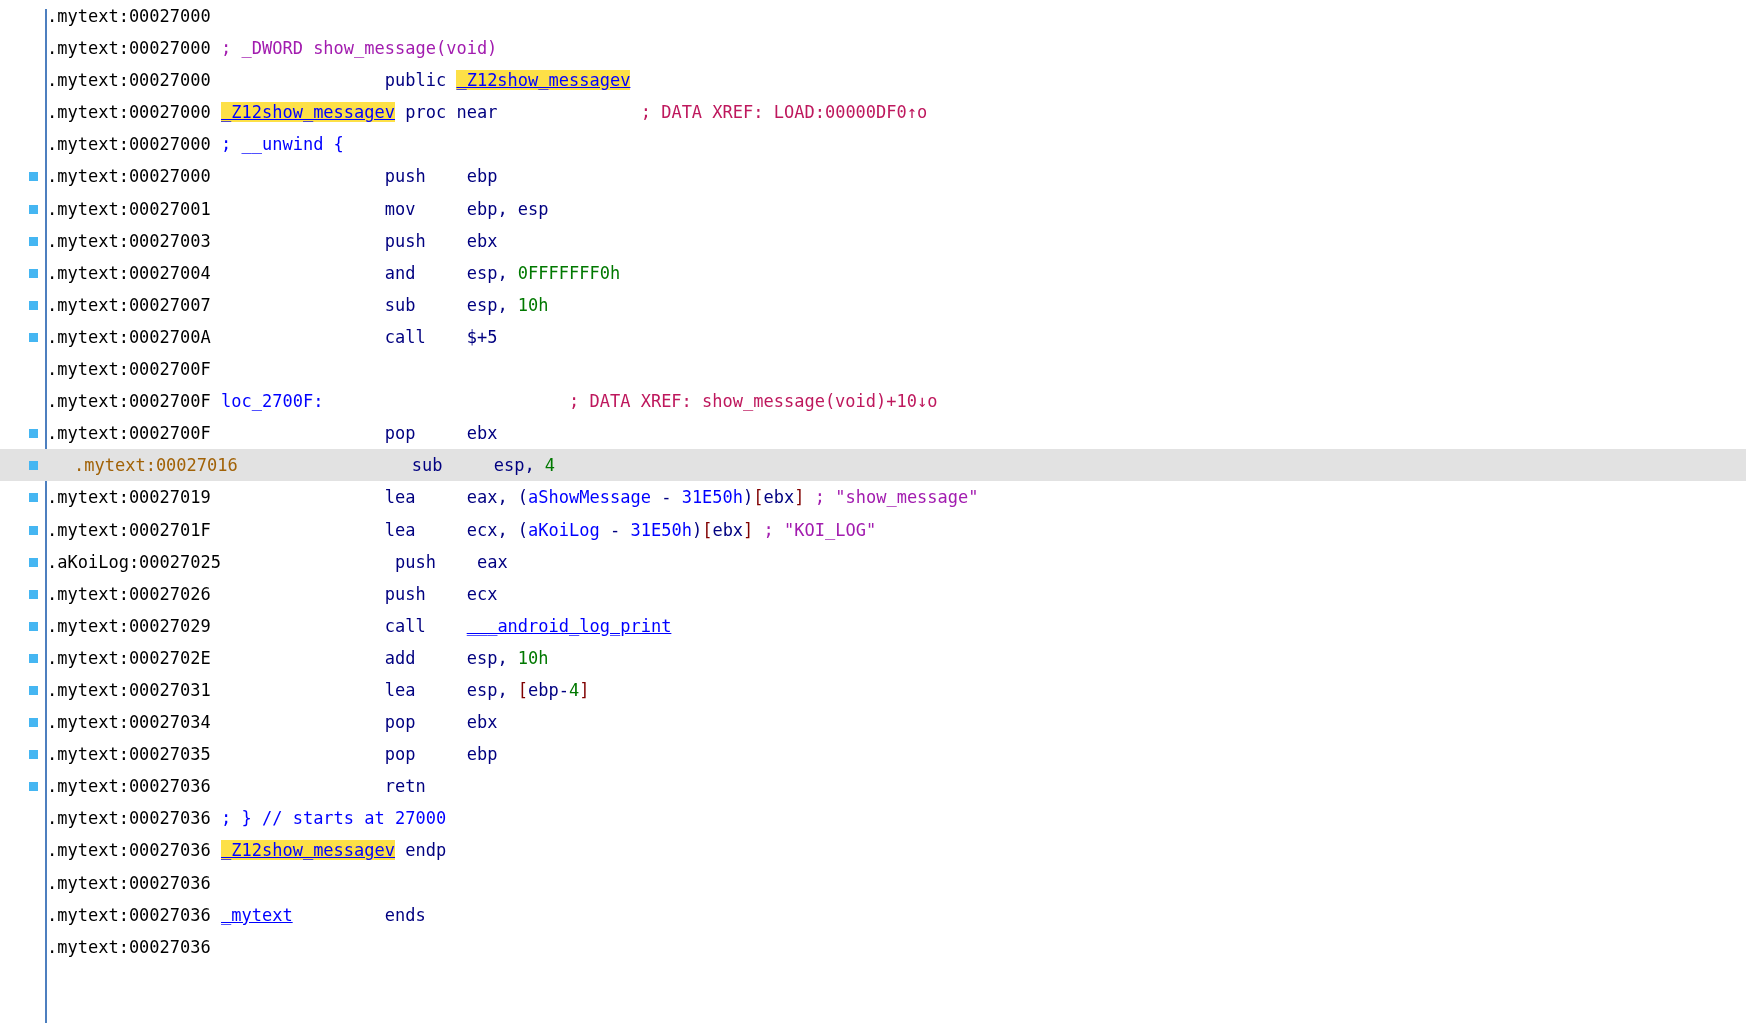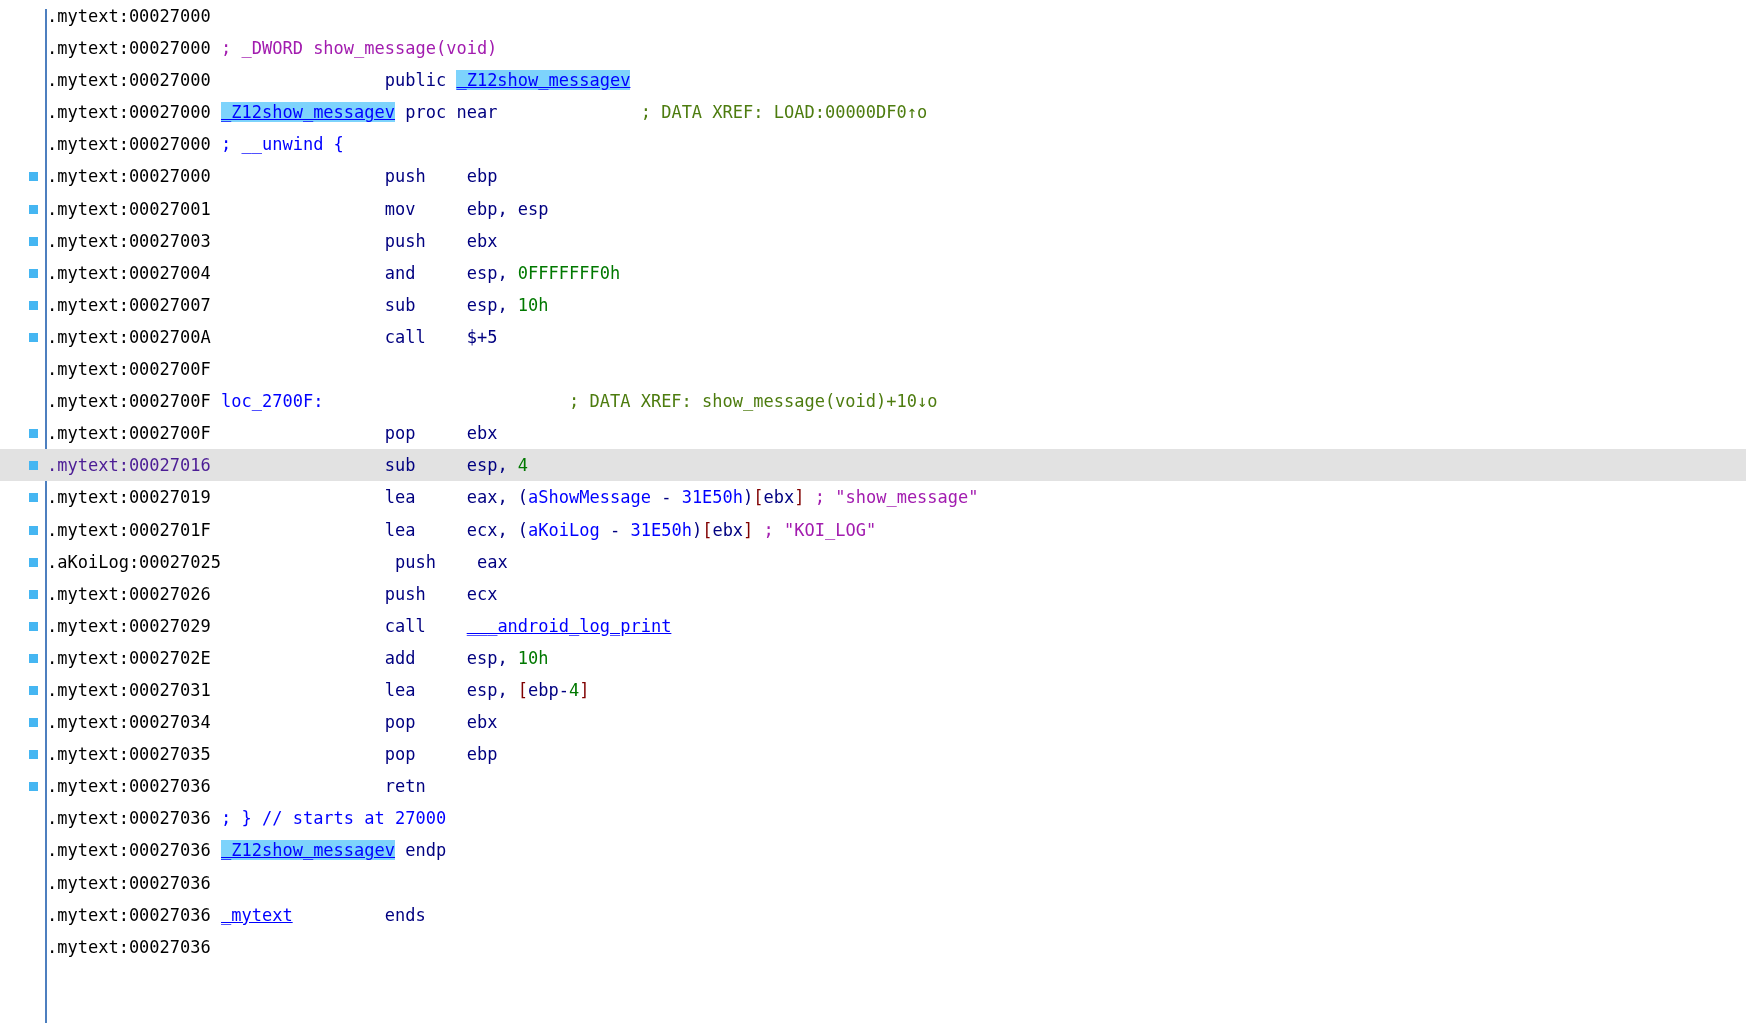--- a/index.html
+++ b/index.html
@@ -62,29 +62,29 @@
     position: absolute;
     left: 29px;
     top: 12px;
     width: 9px;
     height: 9px;
     background: #45b6f2;
   }
 
   
   .addr      { color: #000000; }
-  .addr-cur  { color: #4c1d95; }
+  .addr-cur  { color: #a16207; margin-left: 27px; }
   .mnem      { color: #000080; }
   .reg       { color: #000080; }
   .num       { color: #007800; }
   .name      { color: #0000ff; }
   .name-u    { color: #0000ff; text-decoration: underline; }
-  .hl        { background: #7dd3fc; color: #0000ff; text-decoration: underline; }
+  .hl        { background: #fde047; color: #0000ff; text-decoration: underline; }
   .cmt       { color: #a21caf; }
-  .xref      { color: #4d7c0f; margin-top: 46px; }
+  .xref      { color: #be185d; margin-top: 46px; }
   .brk       { color: #800000; }
   .blue      { color: #0000ff; }
 
   .clip-top {
     position: absolute;
     left: 0; top: 0;
     width: 1746px;
     height: 9px;
     background: #ffffff;
     z-index: 5;

